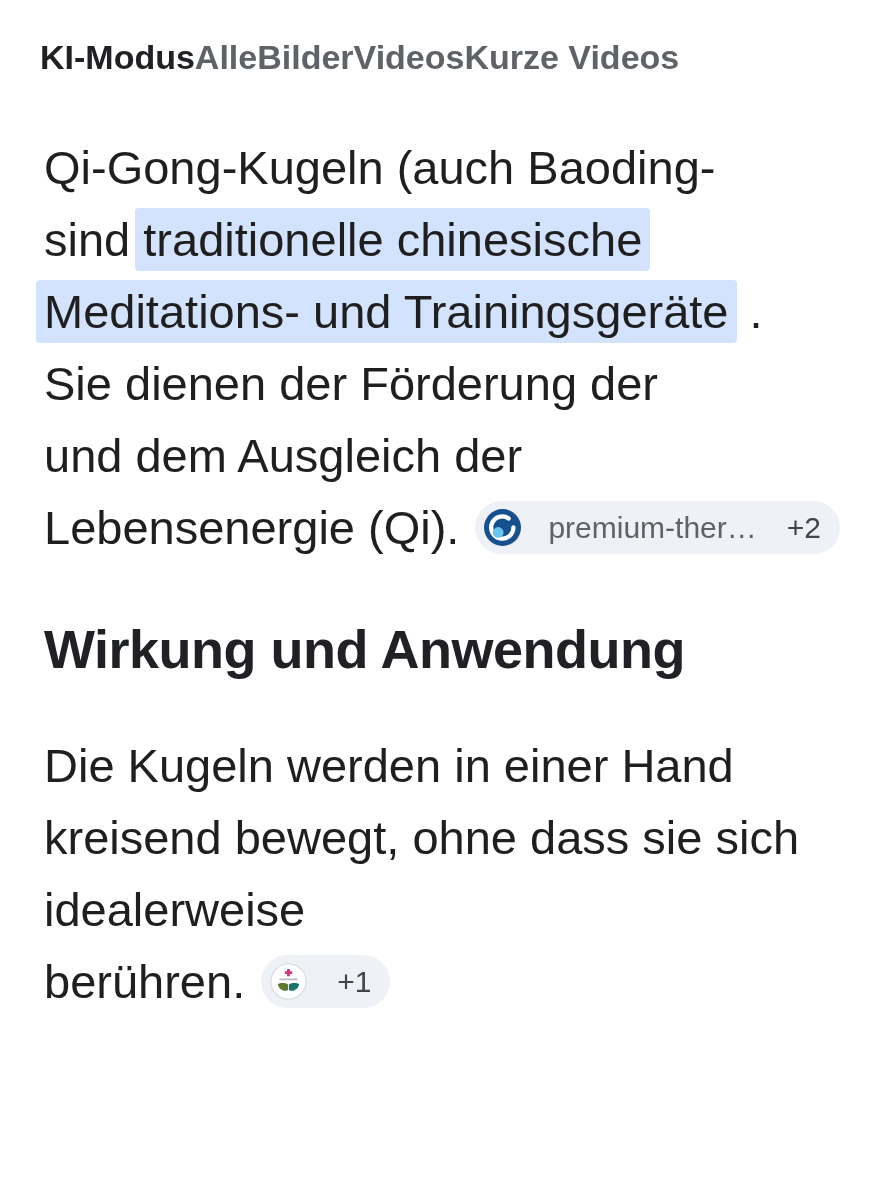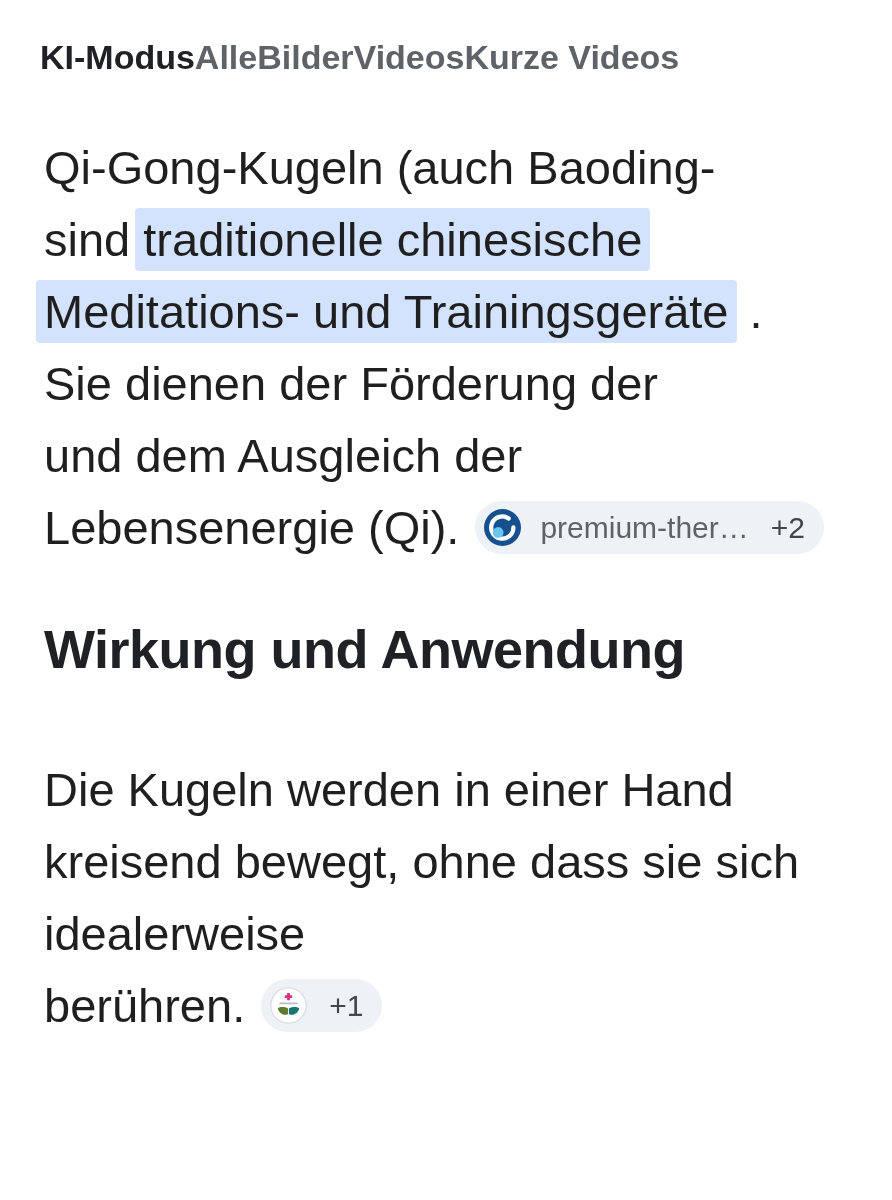--- a/index.html
+++ b/index.html
@@ -35,25 +35,25 @@
   .bold{font-weight:400;}
   .highlight{
     background:var(--highlight-bg);
     padding:5px 8px;margin:0 -8px;
     border-radius:4px;cursor:pointer;
   }
   .after-highlight{margin-left:21px;}
   h2{
     font-size:54px;line-height:74px;font-weight:700;
     color:var(--tab-active);
-    margin:48px 0 68px 0;letter-spacing:-0.5px;
+    margin:48px 0 44px 0;letter-spacing:-0.5px;
   }
   
   .chip{
-    display:inline-flex;align-items:center;gap:19px;
+    display:inline-flex;align-items:center;gap:27px;
     background:var(--chip-bg);
     border-radius:27px;
     padding:8px 19px 8px 9px;
     font-size:30px;line-height:37px;
     color:var(--chip-text);
     vertical-align:middle;
     position:relative;top:-4px;
     margin-left:16px;
     cursor:pointer;
   }

